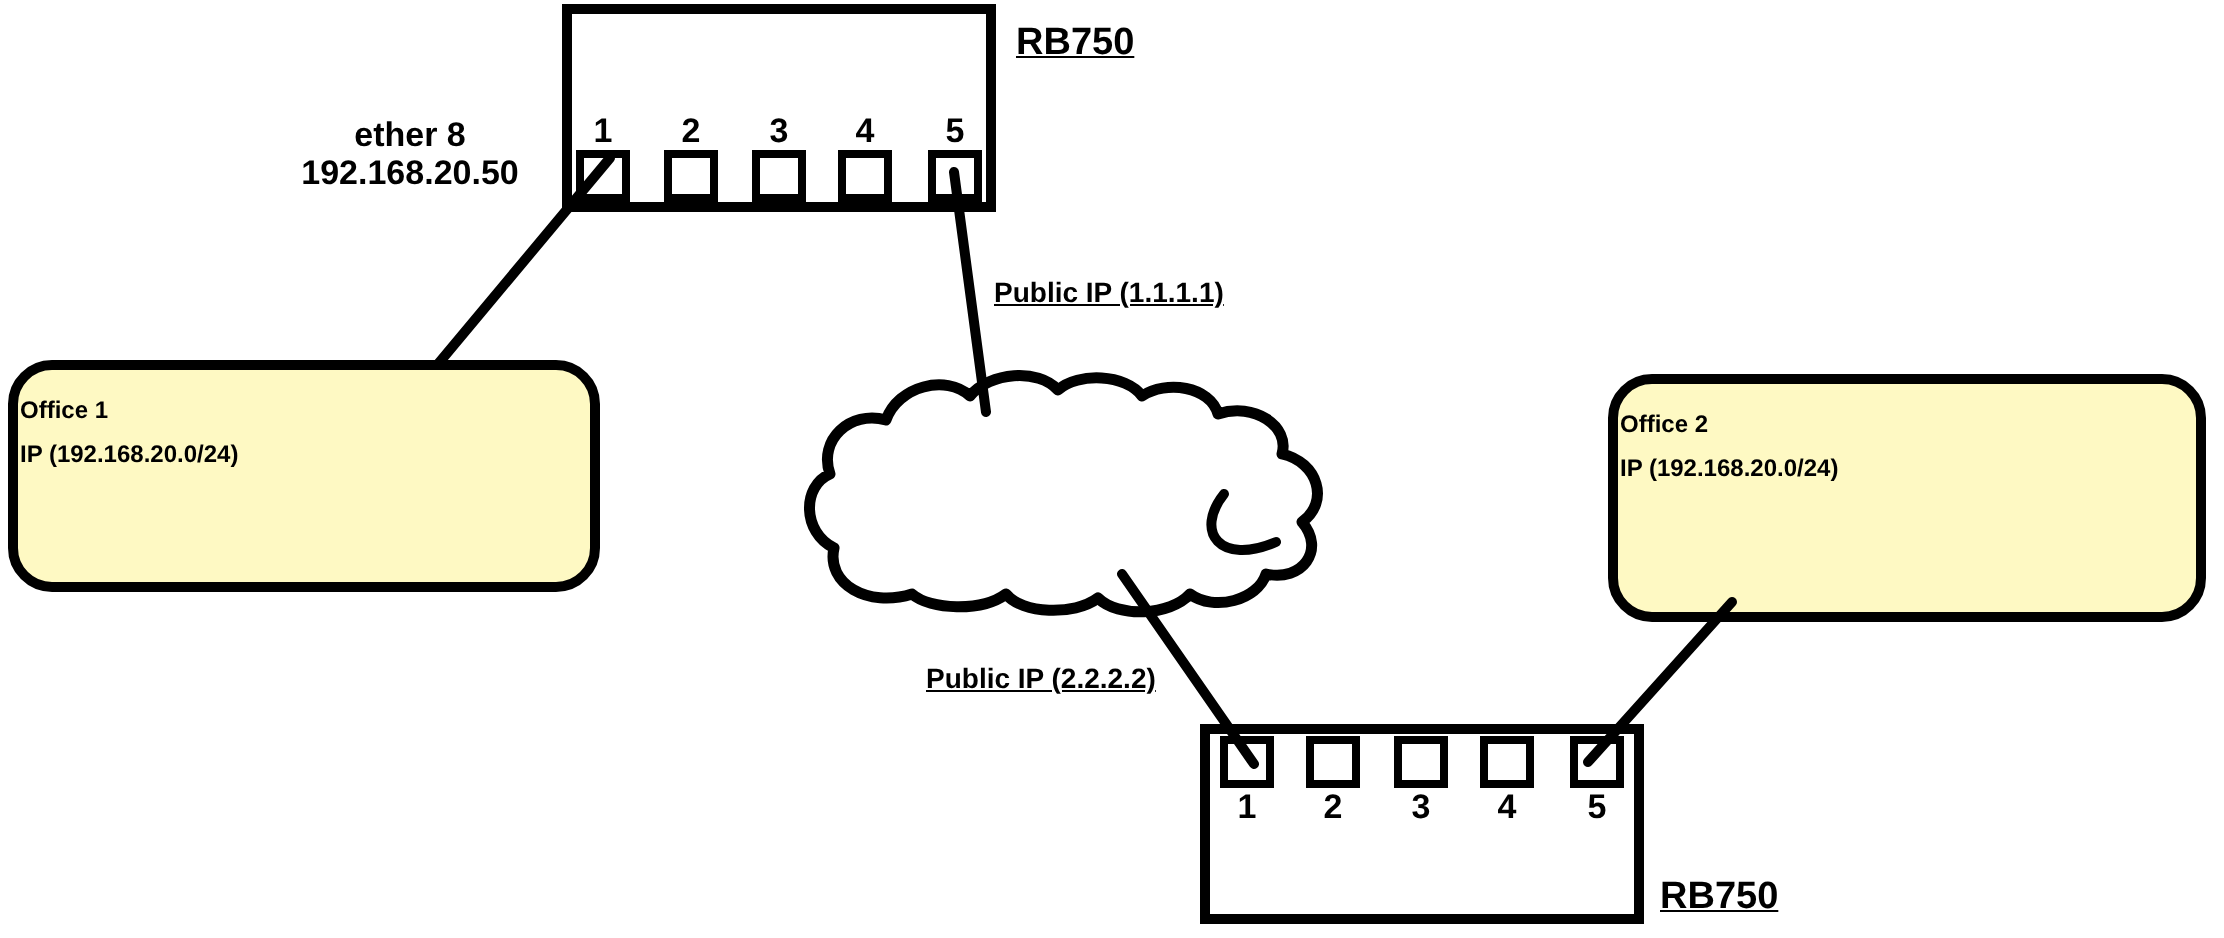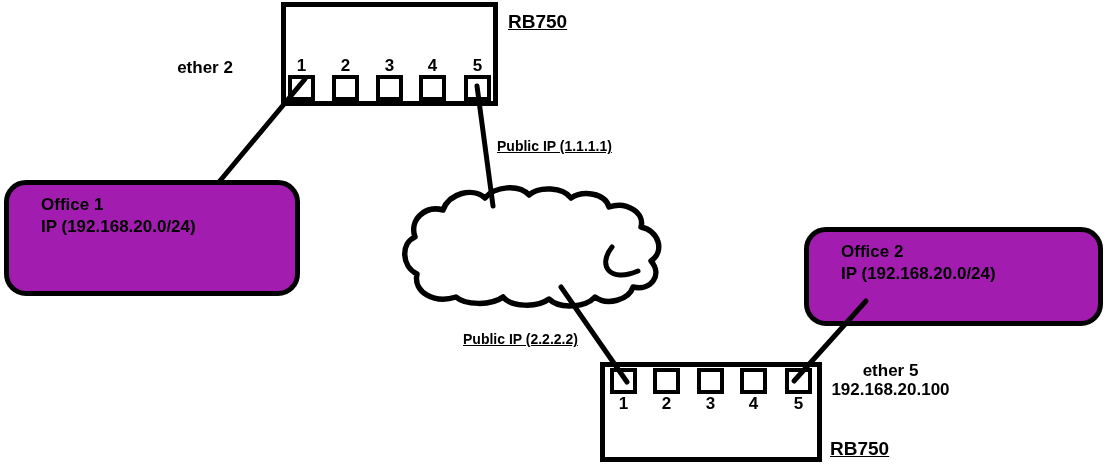--- a/index.html
+++ b/index.html
@@ -11,24 +11,24 @@
   
   .router { position:absolute; border:5px solid #000; background:#fff; box-sizing:border-box; }
   .router-top    { left:281px; top:2px;   width:217px; height:104px; }
   .router-bottom { left:600px; top:362px; width:222px; height:100px; }
   .port { position:absolute; width:27px; display:flex; flex-direction:column; align-items:center; }
   .router-top .port    { bottom:0; }
   .router-bottom .port { top:1px; }
   .port .sq  { width:27px; height:26px; border:4px solid #000; box-sizing:border-box; background:#fff; }
   .port .num { font-size:17px; line-height:19px; }
   
-  .office { position:absolute; border:5px solid #000; border-radius:22px; background:#a21caf;
-            box-sizing:border-box; padding:9px 32px; font-size:17px; line-height:22px; }
+  .office { position:absolute; border:5px solid #000; border-radius:22px; background:#fef9c3;
+            box-sizing:border-box; padding:9px 1px; font-size:12px; line-height:22px; }
   .office-1 { left:4px;   top:180px; width:296px; height:116px; }
-  .office-2 { left:804px; top:187px; width:299px; height:99px;margin-top:40px; }
+  .office-2 { left:804px; top:187px; width:299px; height:124px; }
   
   .lbl { position:absolute; white-space:nowrap;text-decoration:underline; }
   .model-top    { left:508px; top:11px;  font-size:19px; }
   .model-bottom { left:830px; top:438px; font-size:19px; }
   .iface { position:absolute; text-align:center; font-size:17px; line-height:19px; }
   .iface-1 { left:138px; top:58px;  width:134px; }
   .iface-2 { left:818px; top:361px; width:145px; }
   .wan { position:absolute; font-size:14px; }
   .wan-1 { left:497px; top:138px; }
   .wan-2 { left:463px; top:331px; }
@@ -59,21 +59,22 @@
       <span class="num">4</span>
       <span class="sq"></span>
     </div>
     <div class="port" style="left:178px">
       <span class="num">5</span>
       <span class="sq"></span>
     </div>
   </div>
   <div class="lbl model-top">RB750</div>
   <div class="iface iface-1">
-    <div>ether 2</div>
+    <div>ether 8</div>
+    <div>192.168.20.50</div>
   </div>
 
   <div class="office office-1">
     <div>Office 1</div>
     <div>IP (192.168.20.0/24)</div>
   </div>
 
   <div class="lbl wan wan-1">Public IP (1.1.1.1)</div>
   <div class="lbl wan wan-2">Public IP (2.2.2.2)</div>
 
@@ -93,24 +94,20 @@
     <div class="port" style="left:135px">
       <span class="sq"></span>
       <span class="num">4</span>
     </div>
     <div class="port" style="left:180px">
       <span class="sq"></span>
       <span class="num">5</span>
     </div>
   </div>
   <div class="lbl model-bottom">RB750</div>
-  <div class="iface iface-2">
-    <div>ether 5</div>
-    <div>192.168.20.100</div>
-  </div>
 
   <div class="office office-2">
     <div>Office 2</div>
     <div>IP (192.168.20.0/24)</div>
   </div>
 
   <svg class="wires" width="1112" height="469" viewBox="0 0 1112 469">
     <path d="M 456 297
          C 434 304, 413 292, 417 274
          C 401 266, 401 243, 415 237

